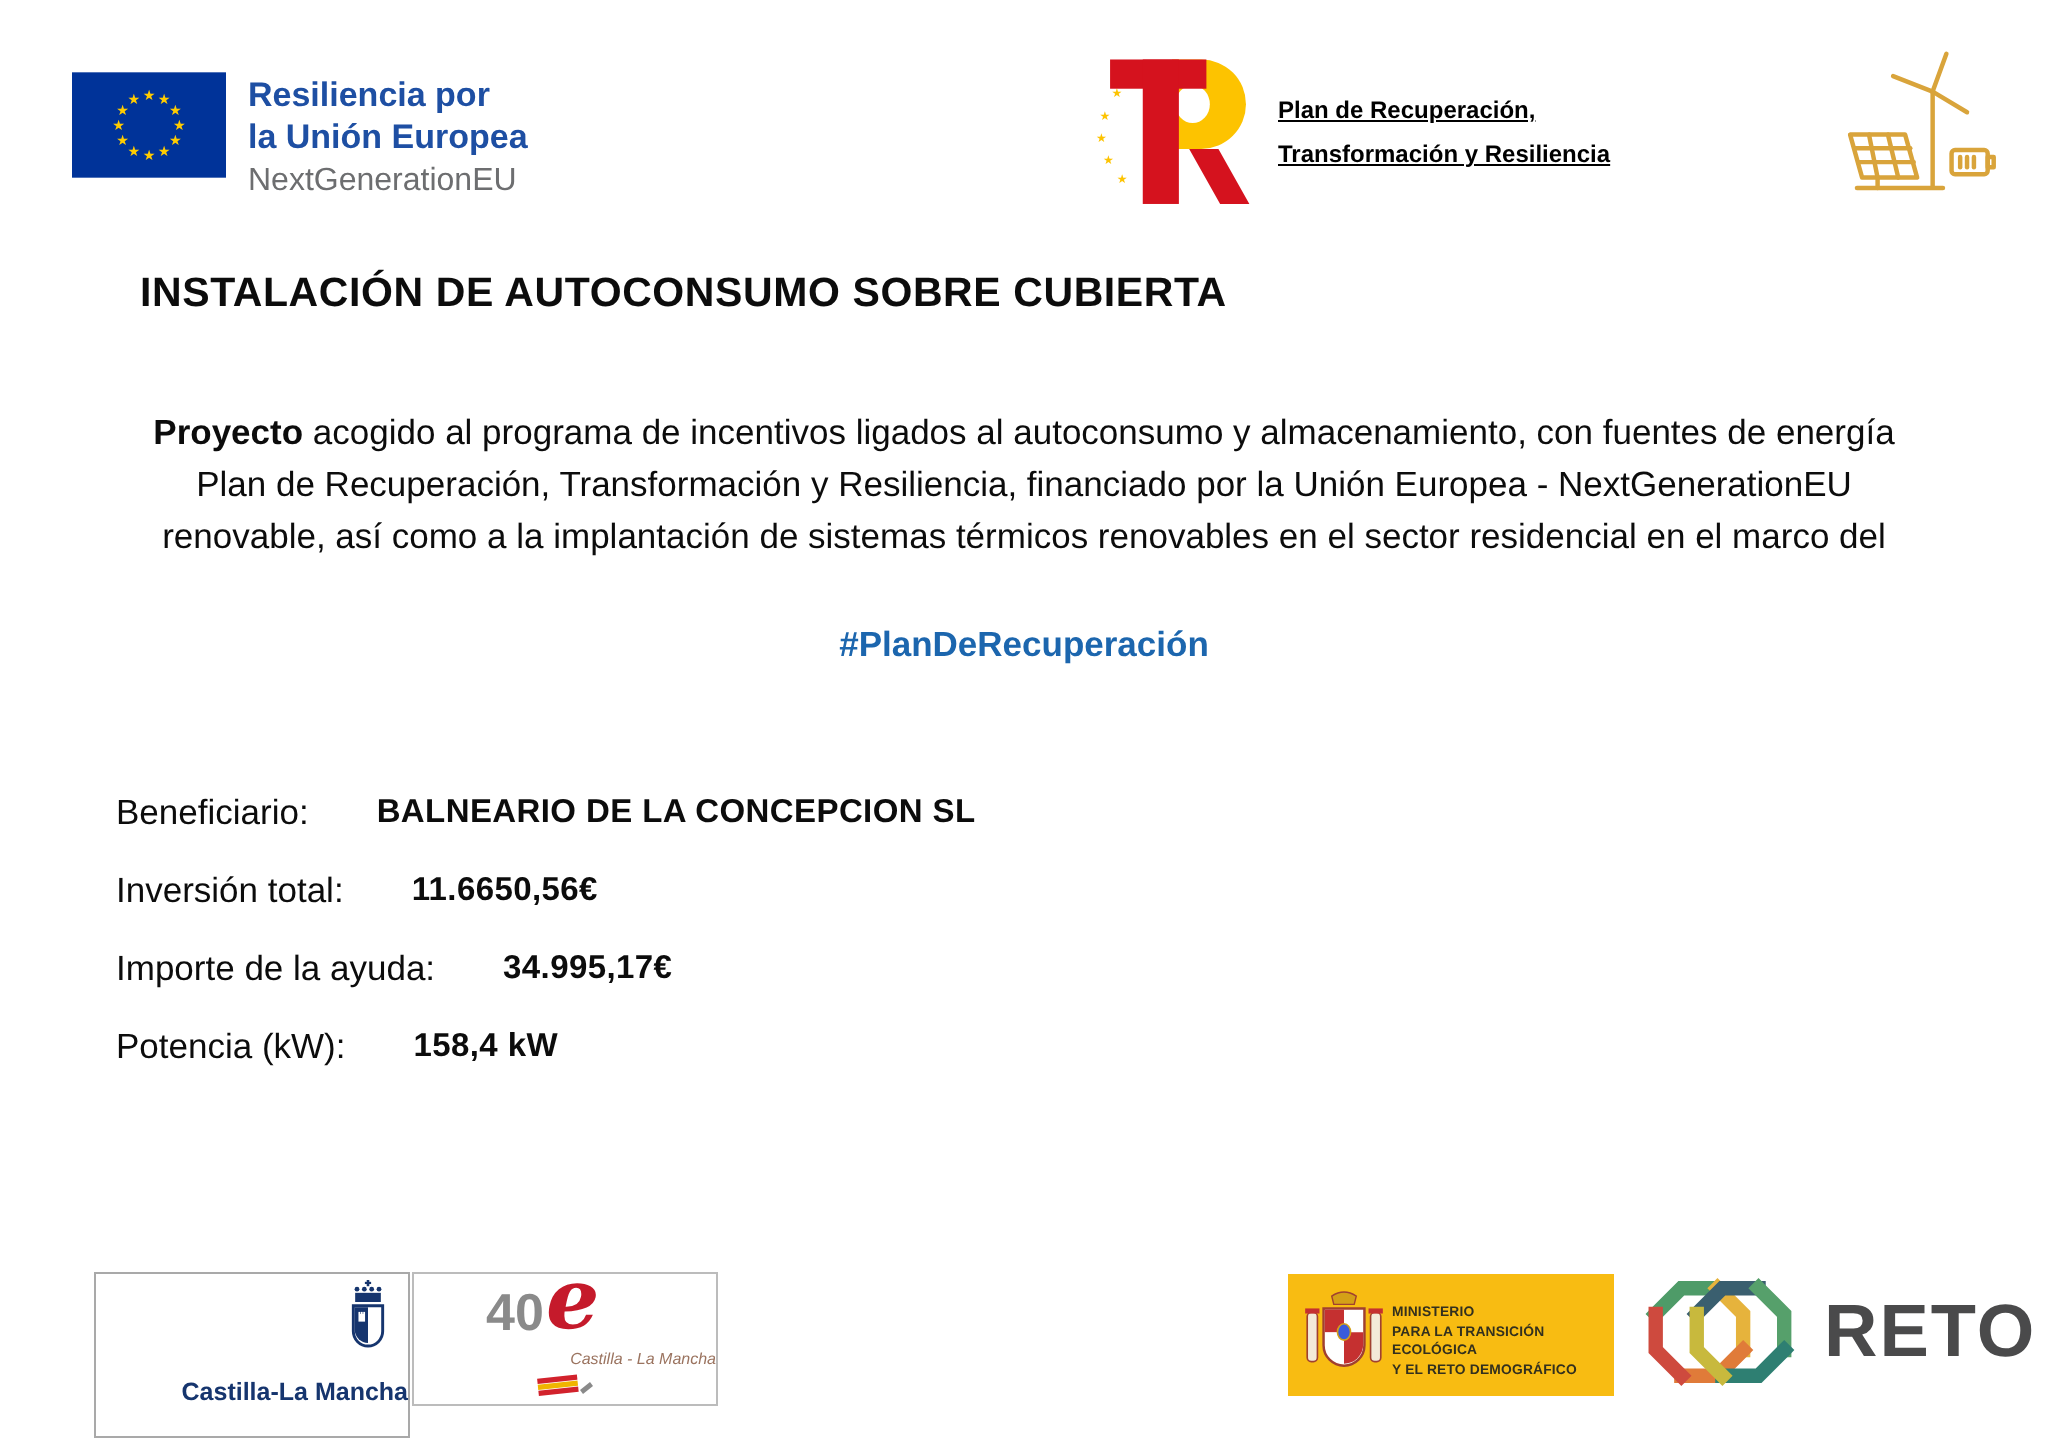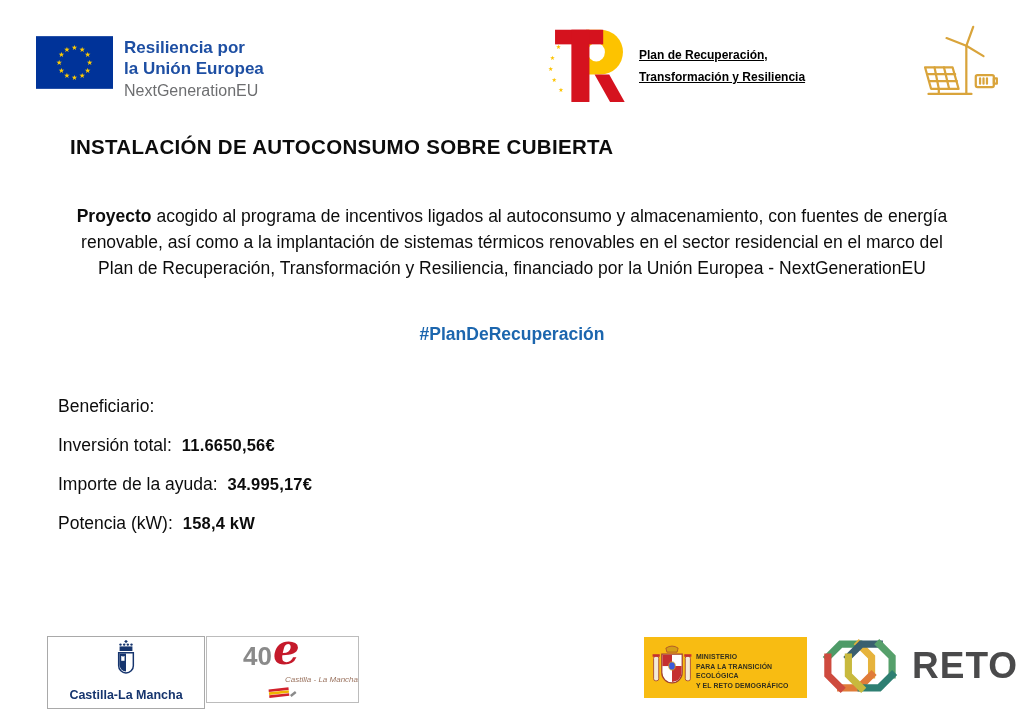--- a/index.html
+++ b/index.html
@@ -18,32 +18,32 @@
 
   .energy-block{position:absolute;left:913px;top:20px;}
 
   
   .title{position:absolute;left:70px;top:135px;font-size:20.5px;font-weight:bold;
          letter-spacing:.3px;color:#0c0c0c;}
   .intro{position:absolute;left:40px;top:203px;width:944px;text-align:center;
          font-size:17.5px;line-height:26px;color:#0c0c0c;}
   .intro b{font-weight:bold;}
   .hashtag{position:absolute;left:0;top:312px;width:1024px;text-align:center;
-           font-size:17.5px;font-weight:bold;color:#1C66AE;margin-top:12px;}
+           font-size:17.5px;font-weight:bold;color:#1C66AE;}
 
   
   .fields{position:absolute;left:58px;top:394px;}
-  .field-row{display:flex;align-items:flex-start;line-height:24px;margin-bottom:15px;}
+  .field-row{display:flex;align-items:flex-start;line-height:24px;margin-bottom:15px;gap:24px;}
   .field-label{font-size:17.5px;color:#0c0c0c;}
   .field-value{font-size:16.5px;font-weight:bold;margin-left:10px;color:#0c0c0c;letter-spacing:.2px;}
   .decree{position:absolute;left:56px;top:586px;font-style:italic;font-size:17.5px;color:#0c0c0c;}
 
   
   .logo-box{position:absolute;background:#fff;border:1px solid #a9a9a9;box-sizing:border-box;}
-  .clm-box{left:47px;top:636px;width:158px;height:73px;text-align:center;}
+  .clm-box{left:47px;top:636px;width:158px;height:83px;text-align:right;}
   .clm-label{font-size:12.5px;font-weight:bold;color:#16356E;margin-top:0px;}
 
   .anniv-box{left:206px;top:636px;width:153px;height:67px;border-color:#bcbcbc;}
   .anniv-40{position:absolute;left:36px;top:4px;font-size:26px;font-weight:bold;color:#8a8a8a;}
   .anniv-e{position:absolute;left:66px;top:-12px;font-family:"DejaVu Serif",serif;
            font-style:italic;font-weight:bold;font-size:42px;color:#C51A2B;}
   .anniv-caption{position:absolute;left:0;top:38px;width:100%;text-align:right;
                  font-family:Liberation Sans, sans-serif;font-style:italic;font-size:8px;color:#9b7460;}
   .anniv-flag{position:absolute;left:58px;top:49px;}
 
@@ -126,29 +126,30 @@
         <line x1="82" y1="68" x2="82" y2="74"></line>
         <line x1="86" y1="68" x2="86" y2="74"></line>
       </g>
     </svg>
   </div>
 
   <div class="title">INSTALACIÓN DE AUTOCONSUMO SOBRE CUBIERTA</div>
 
   <div class="intro">
     <div><b>Proyecto</b><span> acogido al programa de incentivos ligados al autoconsumo y almacenamiento, con fuentes de energía</span></div>
+    <div><span>Plan de Recuperación, Transformación y Resiliencia, financiado por la Unión Europea - NextGenerationEU</span></div>
     <div><span>renovable, así como a la implantación de sistemas térmicos renovables en el sector residencial en el marco del</span></div>
-    <div><span>Plan de Recuperación, Transformación y Resiliencia, financiado por la Unión Europea - NextGenerationEU</span></div>
   </div>
 
   <div class="hashtag">#PlanDeRecuperación</div>
 
   <div class="fields">
     <div class="field-row">
       <span class="field-label">Beneficiario:</span>
+      <span class="field-value">BALNEARIO DE LA CONCEPCION SL</span>
     </div>
     <div class="field-row">
       <span class="field-label">Inversión total:</span>
       <span class="field-value">11.6650,56€</span>
     </div>
     <div class="field-row">
       <span class="field-label">Importe de la ayuda:</span>
       <span class="field-value">34.995,17€</span>
     </div>
     <div class="field-row">

